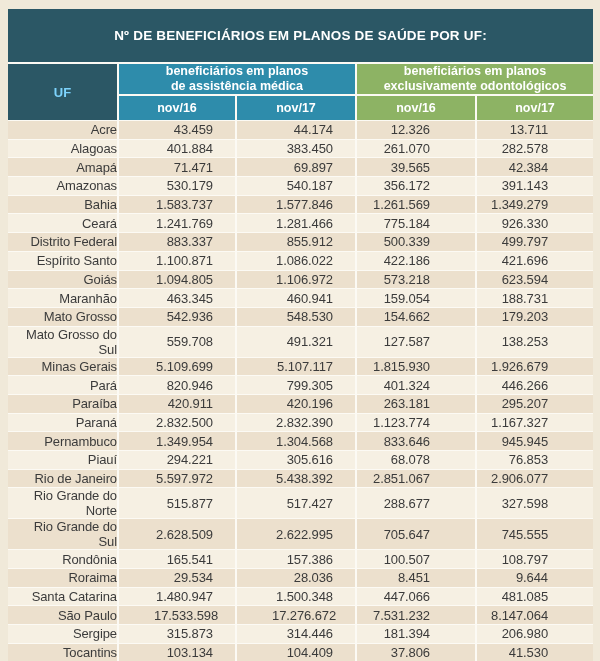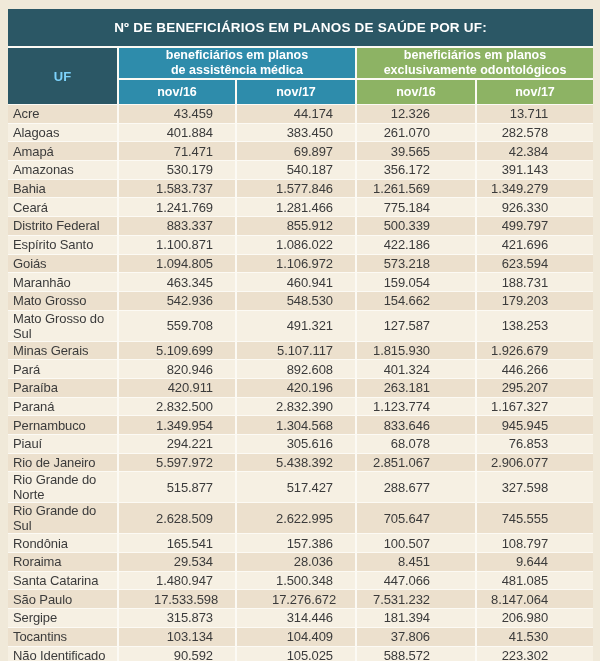--- a/index.html
+++ b/index.html
@@ -33,21 +33,21 @@
 
   th, td { box-sizing: border-box; padding: 0; }
 
   
   th.title-cell {
     background: var(--dark-teal, #2B5765);
     color: #ffffff;
     font-size: 13.5px;
     font-weight: bold;
     letter-spacing: 0.2px;
-    height: 39px;
+    height: 55px;
     text-align: center;
     vertical-align: middle;
     border-bottom: 2px solid var(--sep, #FCFAF4);
   }
 
   
   th.uf-head {
     background: var(--dark-teal, #2B5765);
     color: #7dd3fc;
     font-size: 13px;
@@ -86,21 +86,21 @@
     height: 18.7px;
     font-size: 13px;
     letter-spacing: -0.1px;
     color: var(--data-text, #3B3B3B);
     vertical-align: middle;
     border-bottom: 1px solid var(--sep, #FCFAF4);
   }
   tbody tr:nth-child(odd)  td { background: var(--row-dark, #ECE0CD); }
   tbody tr:nth-child(even) td { background: var(--row-light, #F6F0E3); }
   tbody td.uf {
-    text-align: left;
+    text-align: right;
     padding-left: 5px;
   }
   tbody td.num {
     text-align: right;
     border-left: 2px solid var(--sep, #FCFAF4);
   }
   tbody td.num.med { padding-right: 22px; padding-left: 35px; }
   tbody td.num.odo { padding-right: 45px; }
 </style>
 </head>
@@ -221,21 +221,21 @@
         <tr>
           <td class="uf">Minas Gerais</td>
           <td class="num med">5.109.699</td>
           <td class="num med">5.107.117</td>
           <td class="num odo">1.815.930</td>
           <td class="num odo">1.926.679</td>
         </tr>
         <tr>
           <td class="uf">Pará</td>
           <td class="num med">820.946</td>
-          <td class="num med">892.608</td>
+          <td class="num med">799.305</td>
           <td class="num odo">401.324</td>
           <td class="num odo">446.266</td>
         </tr>
         <tr>
           <td class="uf">Paraíba</td>
           <td class="num med">420.911</td>
           <td class="num med">420.196</td>
           <td class="num odo">263.181</td>
           <td class="num odo">295.207</td>
         </tr>

